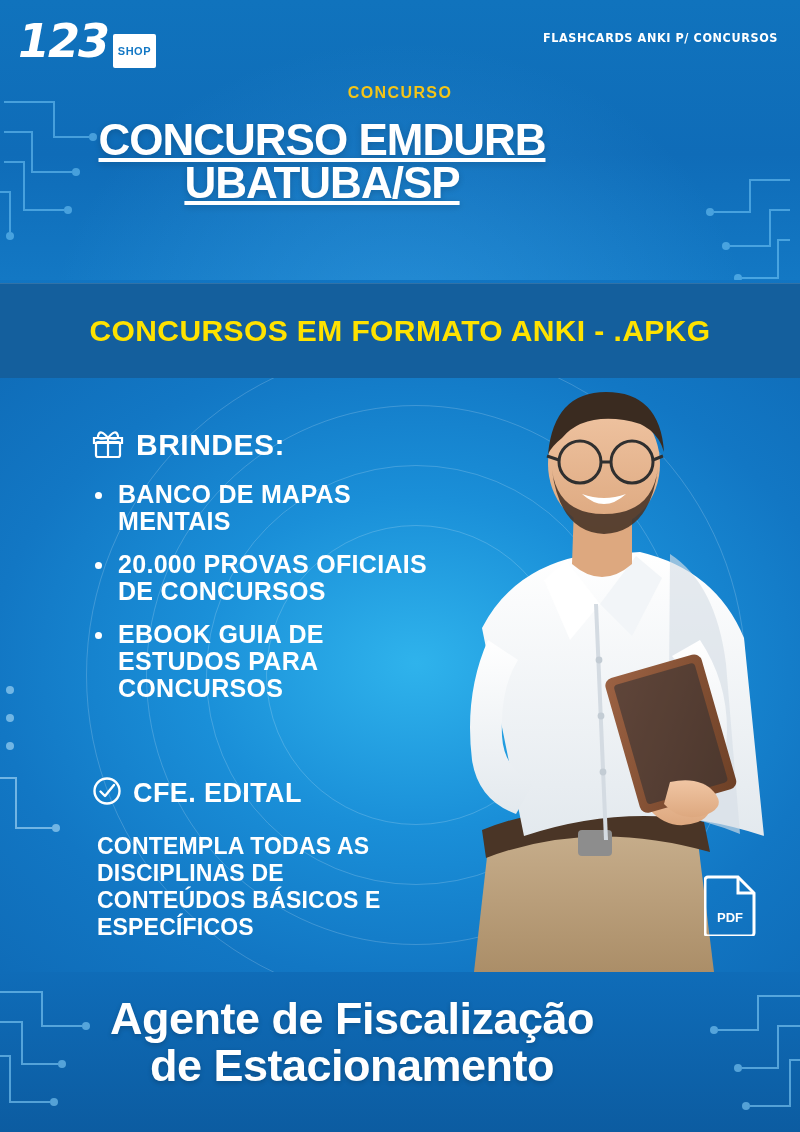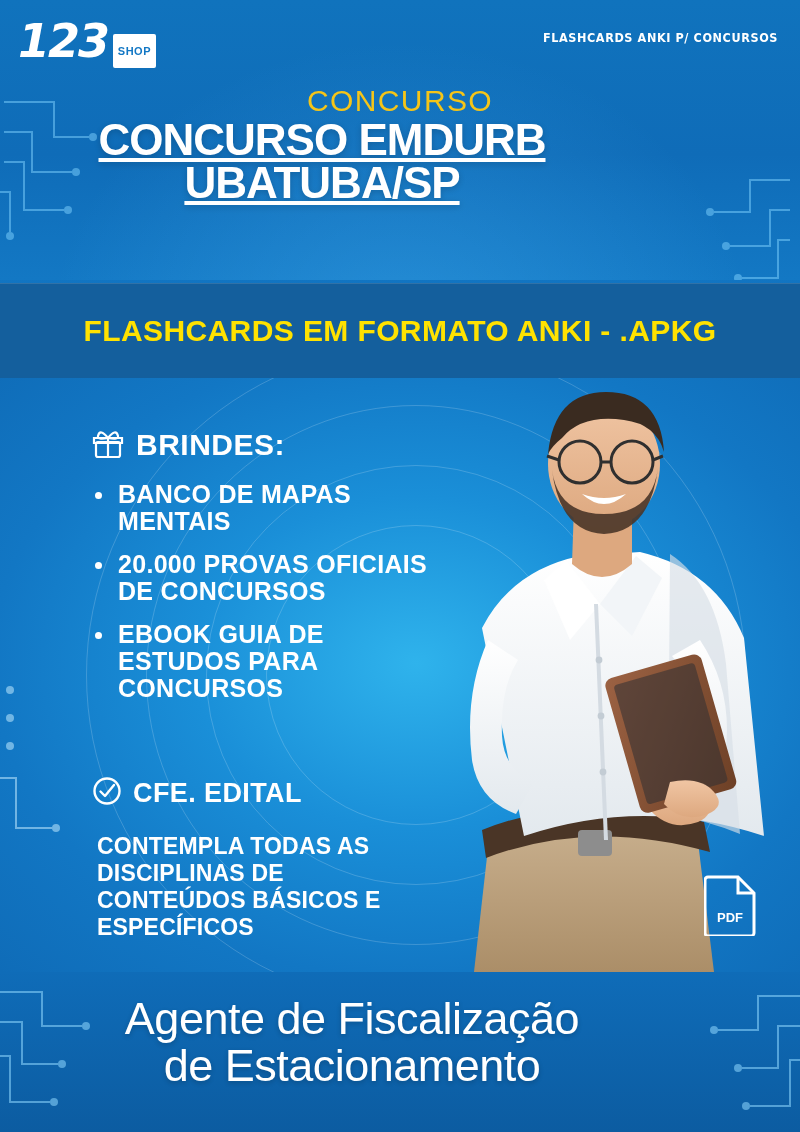--- a/index.html
+++ b/index.html
@@ -51,21 +51,21 @@
   .top-right-label {
     position: absolute; top: 30px; right: 22px; z-index: 5;
     color: #ffffff; font-size: 12.5px; font-weight: 700;
     letter-spacing: .6px; text-transform: uppercase;
     font-family: "DejaVu Sans Condensed", "Liberation Sans Narrow", "Liberation Sans", sans-serif;
     margin-left: 35px;
   }
 
   .kicker {
     position: absolute; top: 84px; left: 0; width: 800px; text-align: center;
-    color: #f5c518; font-size: 30px; font-weight: 400; letter-spacing: 1.4px;
+    color: #f5c518; font-size: 16px; font-weight: 700; letter-spacing: 1.4px;
     z-index: 5;
   }
   .headline {
     position: absolute; top: 118px; left: 0; width: 644px; text-align: center;
     color: #ffffff; font-weight: 700; line-height: .98;
     font-size: 44px; letter-spacing: -1px; z-index: 5;
     text-shadow: 0 2px 6px rgba(0,0,0,.18);
     text-decoration: underline;
   }
   .headline .l2 { display: block; }
@@ -135,21 +135,21 @@
   .person { position: absolute; right: 0; bottom: 0; width: 430px; height: 594px; z-index: 3; }
 
   
   .bottom-band {
     position: absolute; bottom: 0; left: 0; width: 800px; height: 160px;
     background: linear-gradient(180deg, #0f6cb8 0%, #0c5ca1 100%);
     overflow: hidden;
   }
   .bottom-title {
     position: absolute; top: 24px; left: 0; width: 704px; text-align: center;
-    color: #ffffff; font-weight: 400; font-size: 45px; line-height: 1.04;
+    color: #ffffff; font-weight: 700; font-size: 45px; line-height: 1.04;
     letter-spacing: -.5px; z-index: 5;
     text-shadow: 0 2px 5px rgba(0,0,0,.2);
   }
   .bottom-title .l2 { display: block; }
 </style>
 </head>
 <body>
 
 <div class="poster">
 
@@ -188,21 +188,21 @@
 
     <div class="kicker">CONCURSO</div>
 
     <div class="headline">
       <span>CONCURSO EMDURB</span>
       <span class="l2">UBATUBA/SP</span>
     </div>
   </div>
 
   <div class="strip">
-    <div class="strip-text">FLASHCARDS EM FORMATO ANKI - .APKG</div>
+    <div class="strip-text">CONCURSOS EM FORMATO ANKI - .APKG</div>
   </div>
 
   <div class="middle">
 
     <div class="rings">
       <div class="ring" style="width:300px;height:300px;"></div>
       <div class="ring" style="width:420px;height:420px;"></div>
       <div class="ring" style="width:540px;height:540px;"></div>
       <div class="ring" style="width:660px;height:660px;"></div>
     </div>

